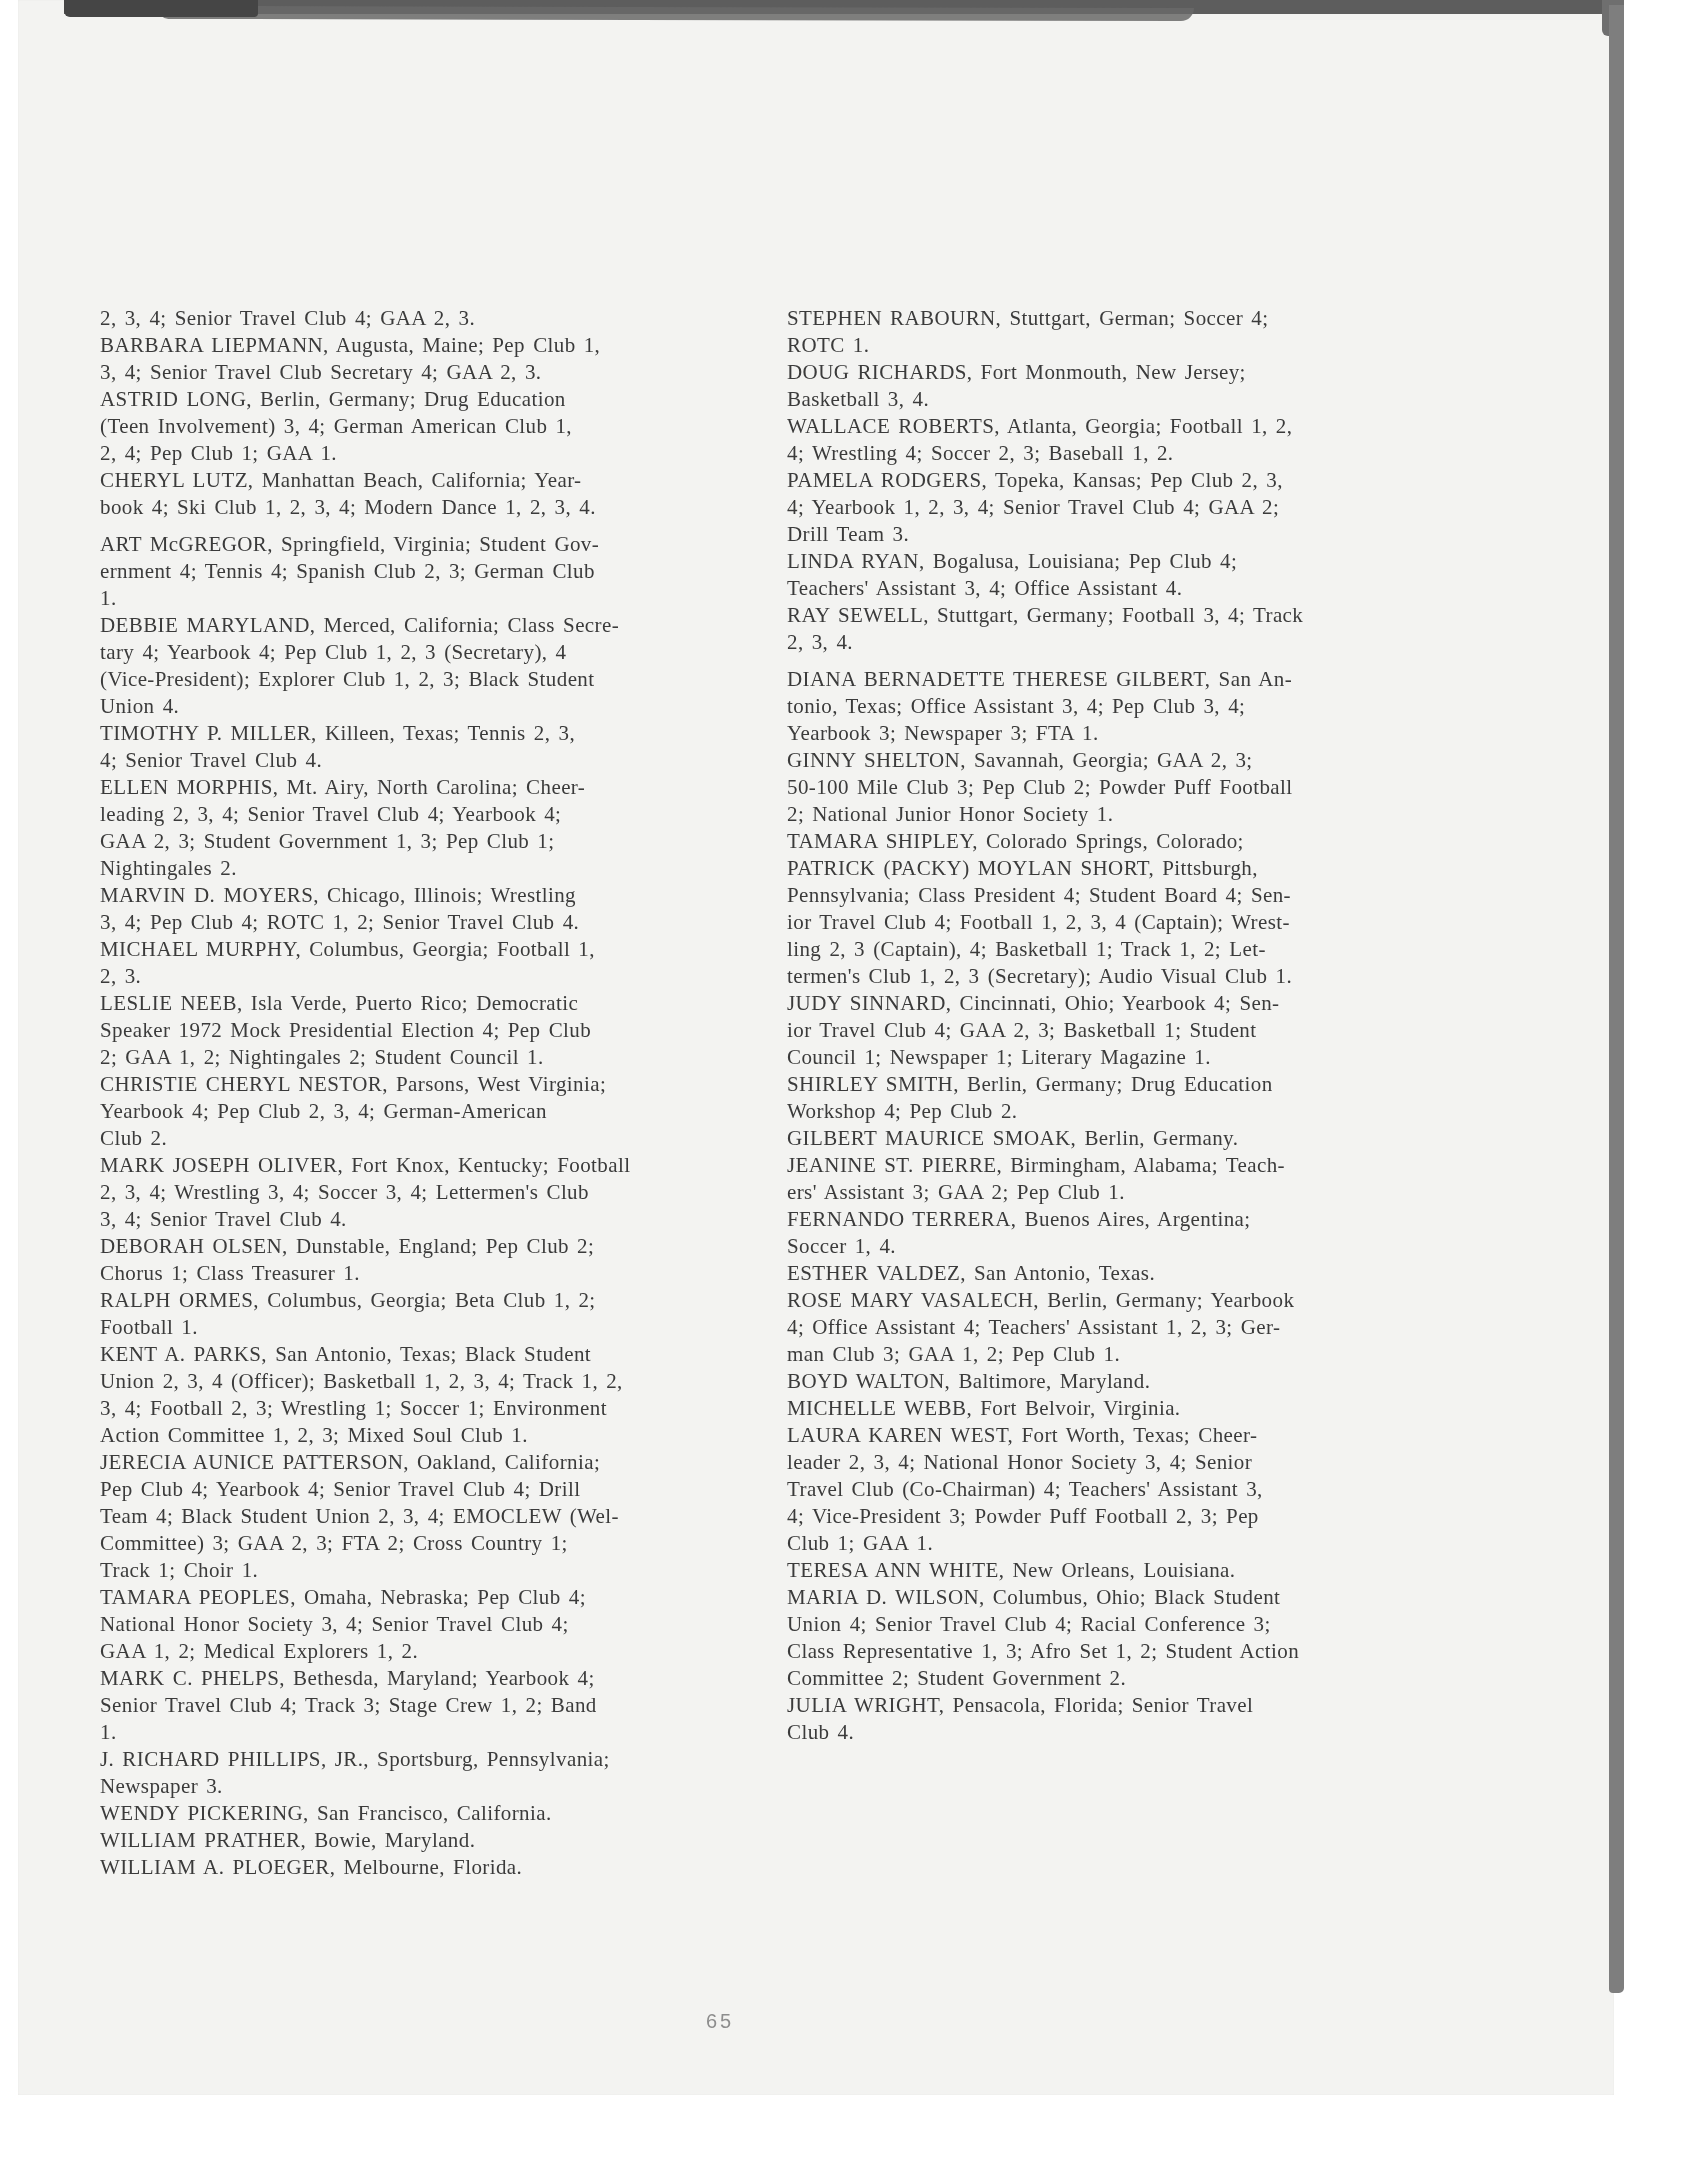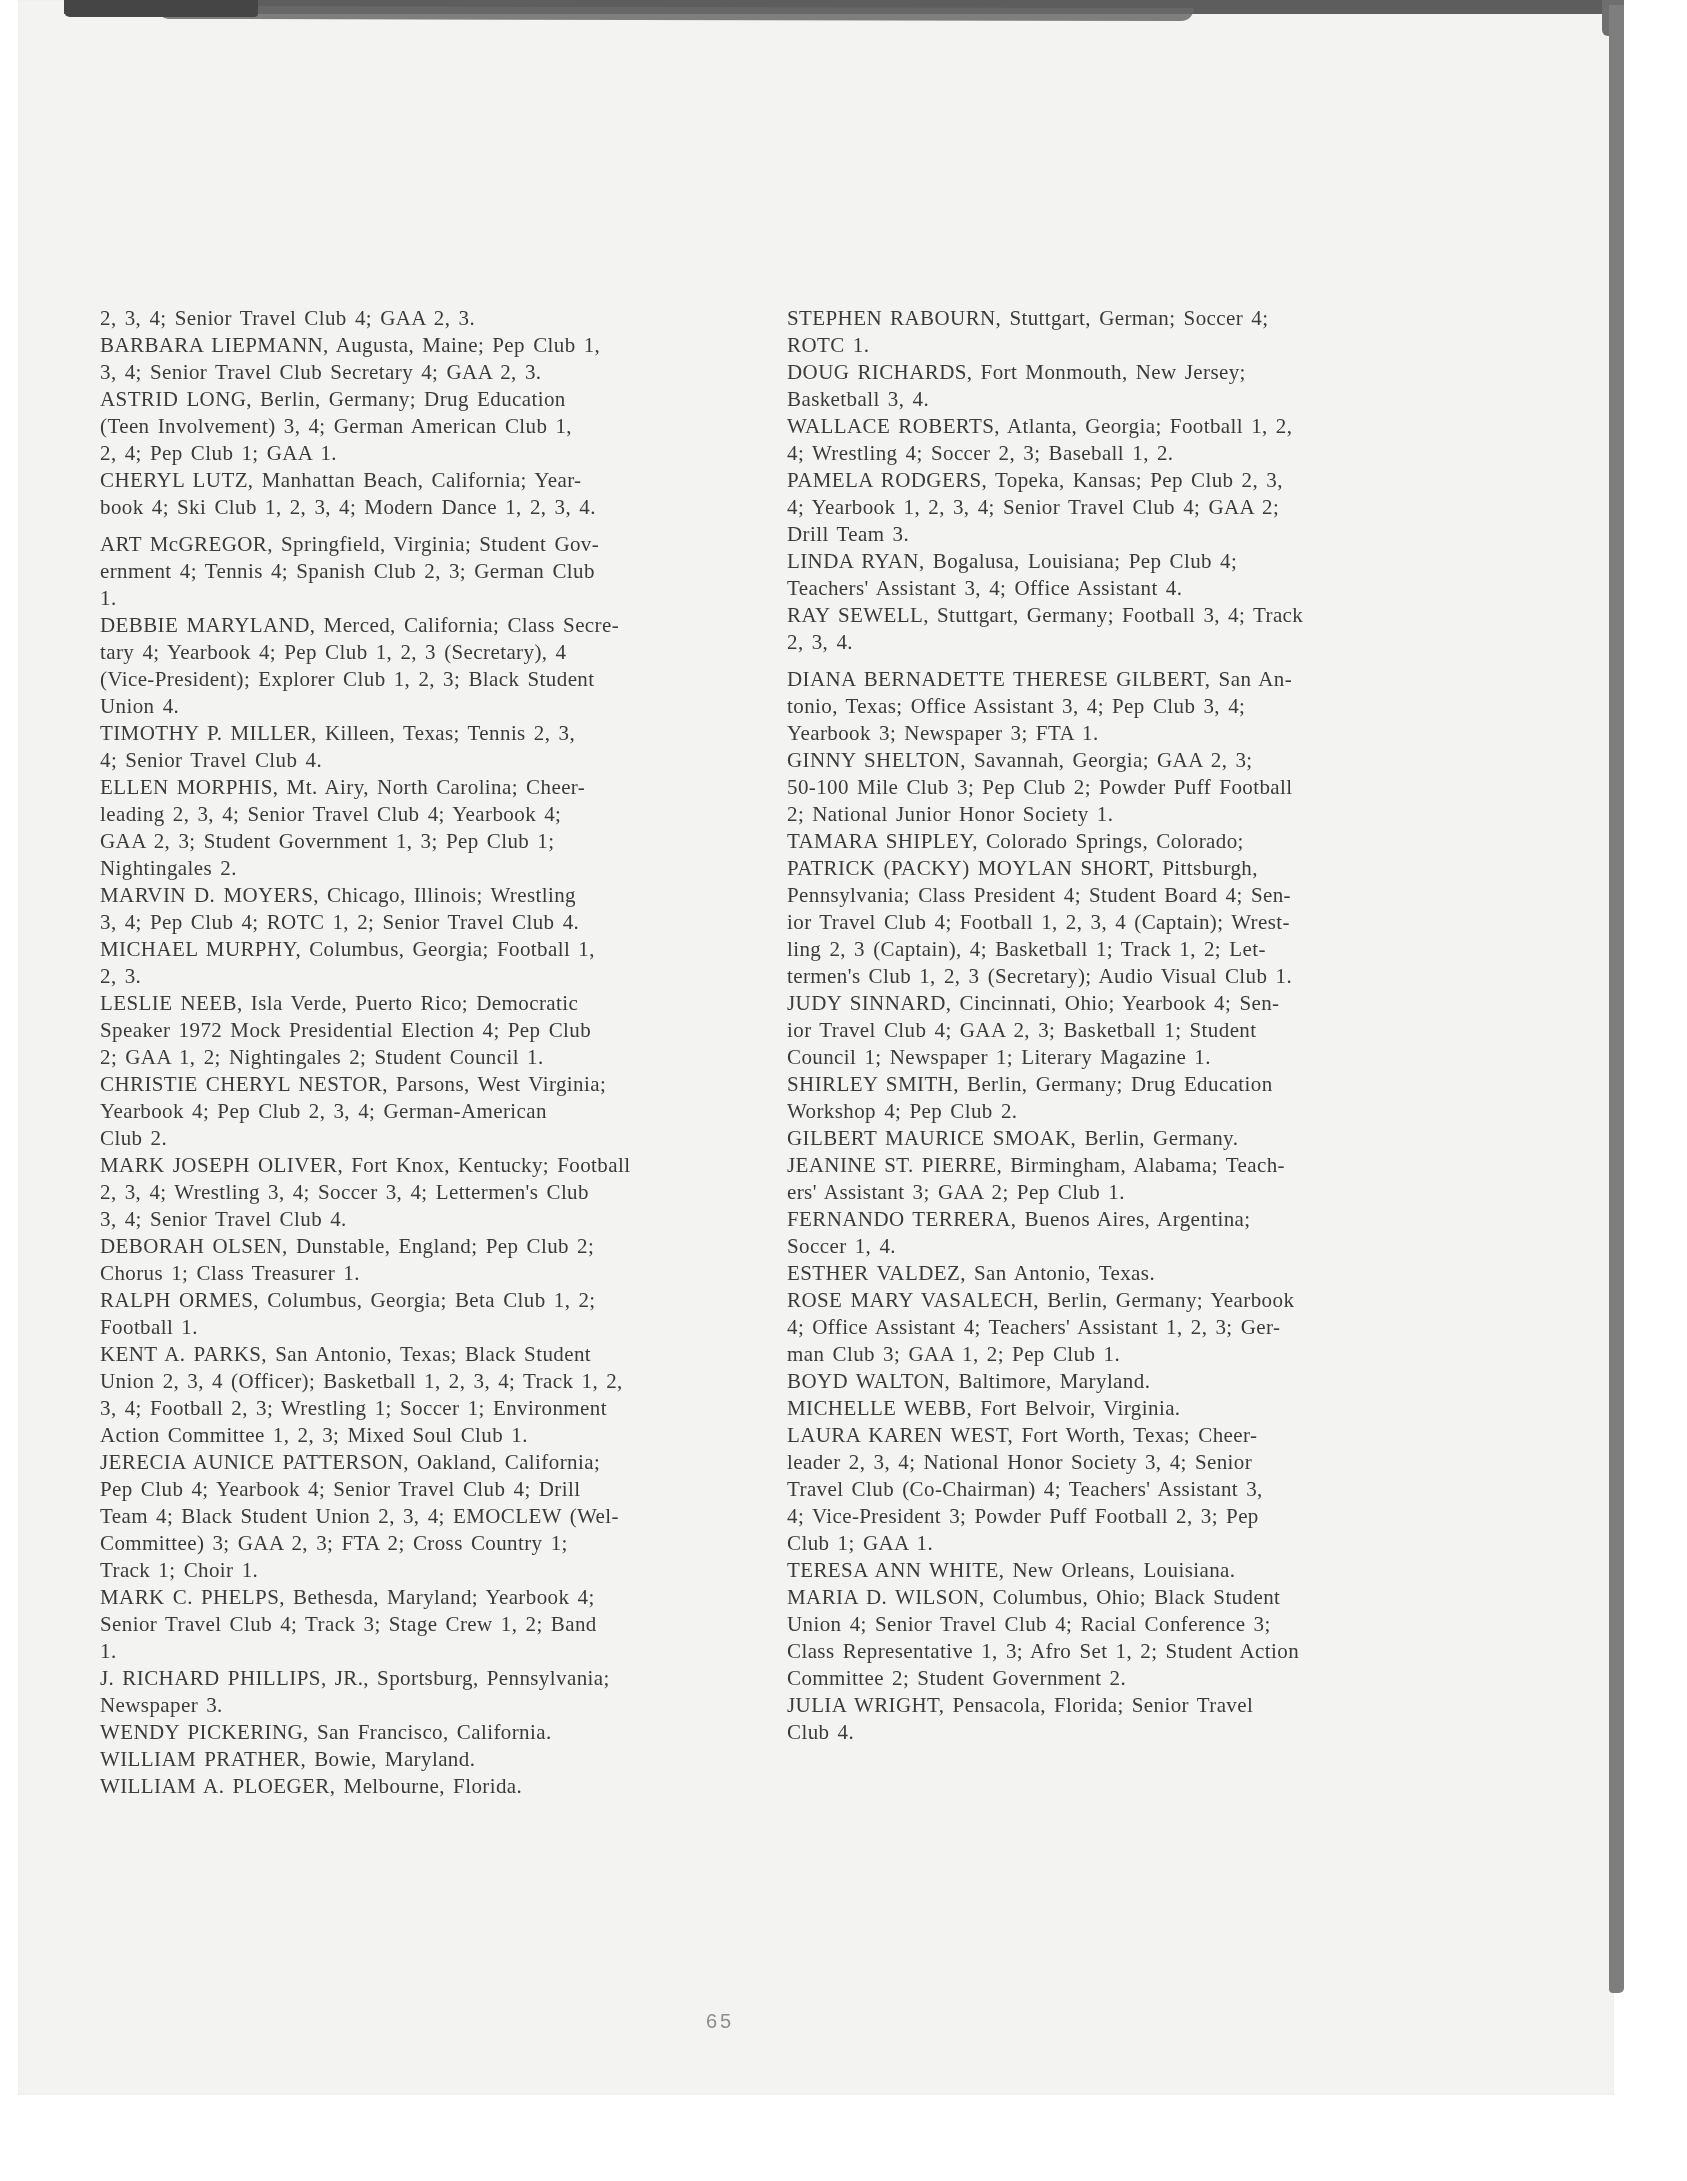--- a/index.html
+++ b/index.html
@@ -187,20 +187,25 @@
         <div class="line">Action Committee 1, 2, 3; Mixed Soul Club 1.</div>
       </div>
       <div class="entry">
         <div class="line">JERECIA AUNICE PATTERSON, Oakland, California;</div>
         <div class="line">Pep Club 4; Yearbook 4; Senior Travel Club 4; Drill</div>
         <div class="line">Team 4; Black Student Union 2, 3, 4; EMOCLEW (Wel-</div>
         <div class="line">Committee) 3; GAA 2, 3; FTA 2; Cross Country 1;</div>
         <div class="line">Track 1; Choir 1.</div>
       </div>
       <div class="entry">
+        <div class="line">TAMARA PEOPLES, Omaha, Nebraska; Pep Club 4;</div>
+        <div class="line">National Honor Society 3, 4; Senior Travel Club 4;</div>
+        <div class="line">GAA 1, 2; Medical Explorers 1, 2.</div>
+      </div>
+      <div class="entry">
         <div class="line">MARK C. PHELPS, Bethesda, Maryland; Yearbook 4;</div>
         <div class="line">Senior Travel Club 4; Track 3; Stage Crew 1, 2; Band</div>
         <div class="line">1.</div>
       </div>
       <div class="entry">
         <div class="line">J. RICHARD PHILLIPS, JR., Sportsburg, Pennsylvania;</div>
         <div class="line">Newspaper 3.</div>
       </div>
       <div class="entry">
         <div class="line">WENDY PICKERING, San Francisco, California.</div>

